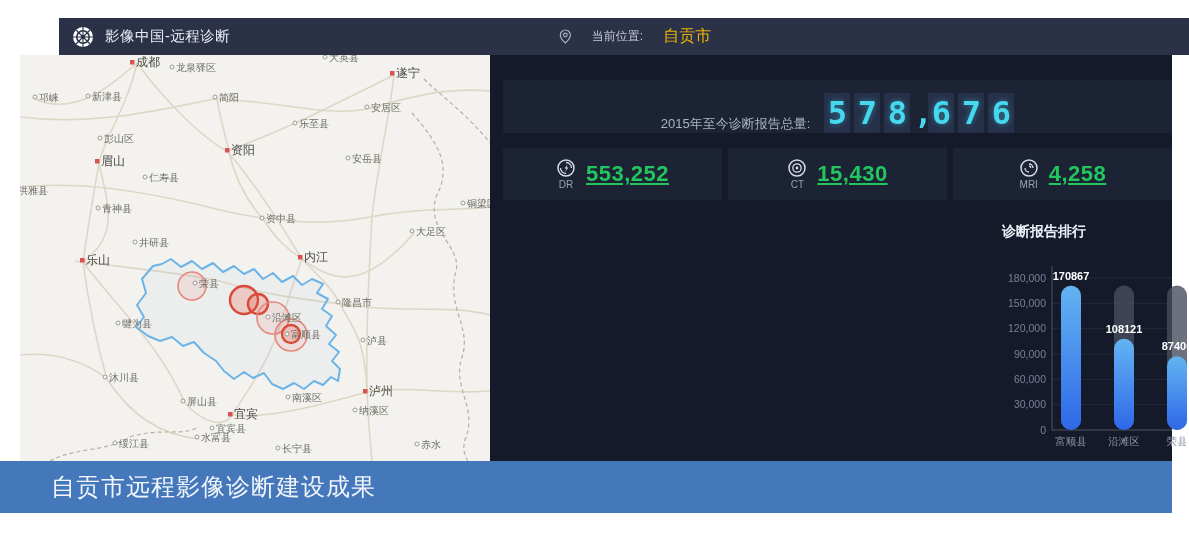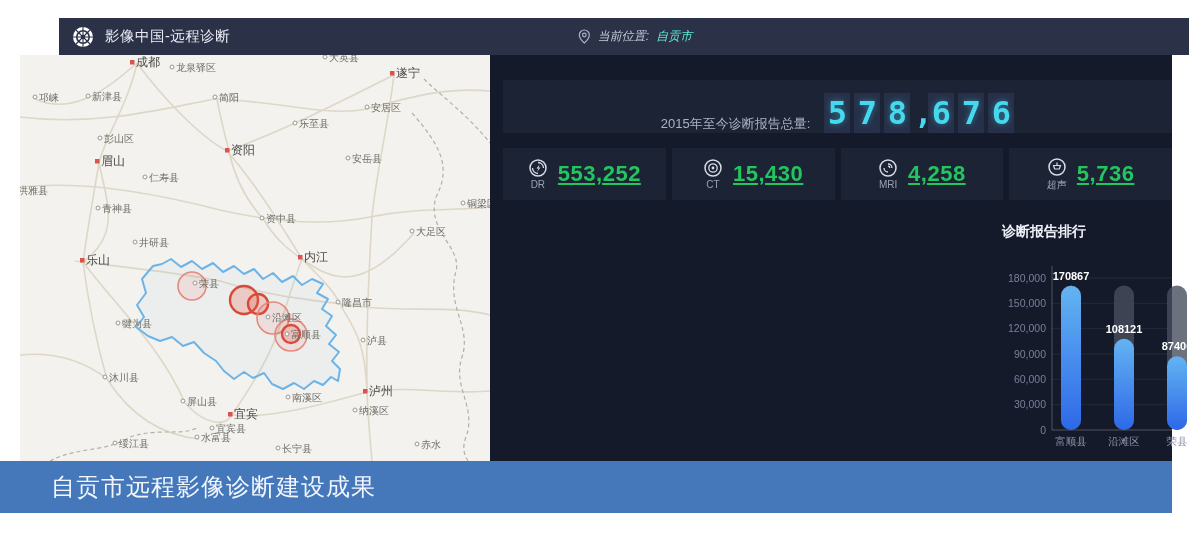--- a/index.html
+++ b/index.html
@@ -6,23 +6,23 @@
   html,body { width:1189px; height:536px; background:#ffffff; overflow:hidden;
               font-family:"Liberation Sans","DejaVu Sans",sans-serif; }
   .abs { position:absolute; }
 
   
   #header { left:20px; top:18px; width:1152px; height:37px; background:#2b3147;
             display:flex; align-items:center; padding:0 12px;margin-left:39px; }
   #logo { width:24px; height:24px; flex:0 0 auto; }
   #app-title { color:#e9ecf4; font-size:14.5px; margin-left:10px; letter-spacing:.5px; }
   #loc-group { position:absolute; left:50%; top:0; height:37px; transform:translateX(-50%);
-               display:flex; align-items:center; gap:7px;font-style:italic; }
+               display:flex; align-items:center; gap:20px; }
   #loc-label { color:#c7ccd9; font-size:12px; }
-  #loc-value { color:#5eead4; font-size:12px; cursor:pointer; }
+  #loc-value { color:#eab308; font-size:16px; cursor:pointer; }
 
   
   #map { left:20px; top:55px; width:518px; height:406px; background:#f3f2ee; overflow:hidden; }
   #map svg { display:block; }
 
   
   #right { left:490px; top:55px; width:682px; height:406px; background:#151a2a; }
   .subpanel { background:#1c2334; }
 
   #counter { left:13px; top:25px; width:669px; height:53px; display:flex;
@@ -232,31 +232,20 @@
     <div class="stat-card">
       <span class="stat-icon">
         <svg width="20" height="20" viewBox="0 0 20 20">
           <circle cx="10" cy="10" r="8" fill="none" stroke="#d8dde8" stroke-width="1.5"></circle>
           <path d="M10 6a4 4 0 0 1 4 4 M10 14a4 4 0 0 1-4-4 M10 8.2a1.8 1.8 0 0 1 1.8 1.8" fill="none" stroke="#d8dde8" stroke-width="1.3"></path>
         </svg>
         <span class="stat-name">MRI</span>
       </span>
       <span class="stat-value">4,258</span>
     </div>
-    <div class="stat-card">
-      <span class="stat-icon">
-        <svg width="20" height="20" viewBox="0 0 20 20">
-          <circle cx="10" cy="10" r="8" fill="none" stroke="#d8dde8" stroke-width="1.5"></circle>
-          <path d="M6.5 8.5h7l-1.2 3.5h-4.6z" fill="none" stroke="#d8dde8" stroke-width="1.2"></path>
-          <path d="M10 5.5v3" stroke="#d8dde8" stroke-width="1.2"></path>
-        </svg>
-        <span class="stat-name">超声</span>
-      </span>
-      <span class="stat-value">5,736</span>
-    </div>
   </div>
 
   <div class="abs chart-box" id="bar-box">
     <div class="chart-title">诊断报告排行</div>
     <svg id="bar-svg" width="338" height="214">
         <text x="44" y="188.5" font-size="10.5" fill="#78809a" text-anchor="end">0</text>
         <line x1="50" y1="159.66666666666666" x2="332" y2="159.66666666666666" stroke="rgba(255,255,255,.07)"></line>
         <text x="44" y="163.16666666666666" font-size="10.5" fill="#78809a" text-anchor="end">30,000</text>
         <line x1="50" y1="134.33333333333334" x2="332" y2="134.33333333333334" stroke="rgba(255,255,255,.07)"></line>
         <text x="44" y="137.83333333333334" font-size="10.5" fill="#78809a" text-anchor="end">60,000</text>

